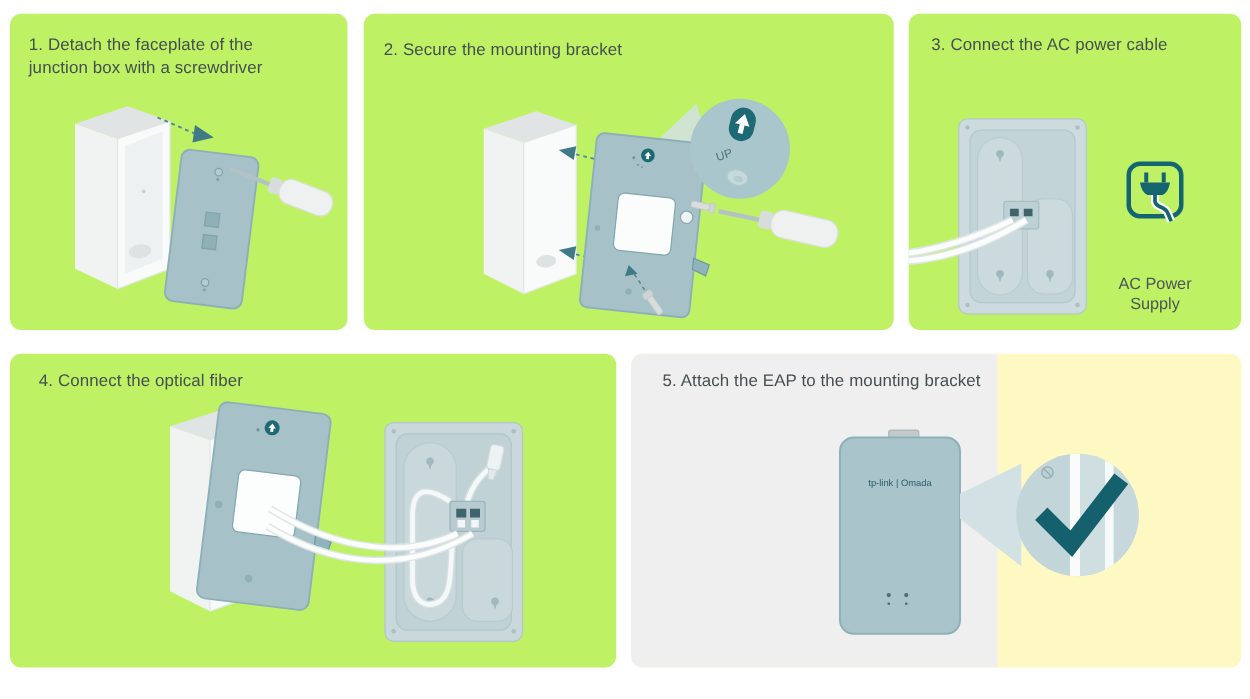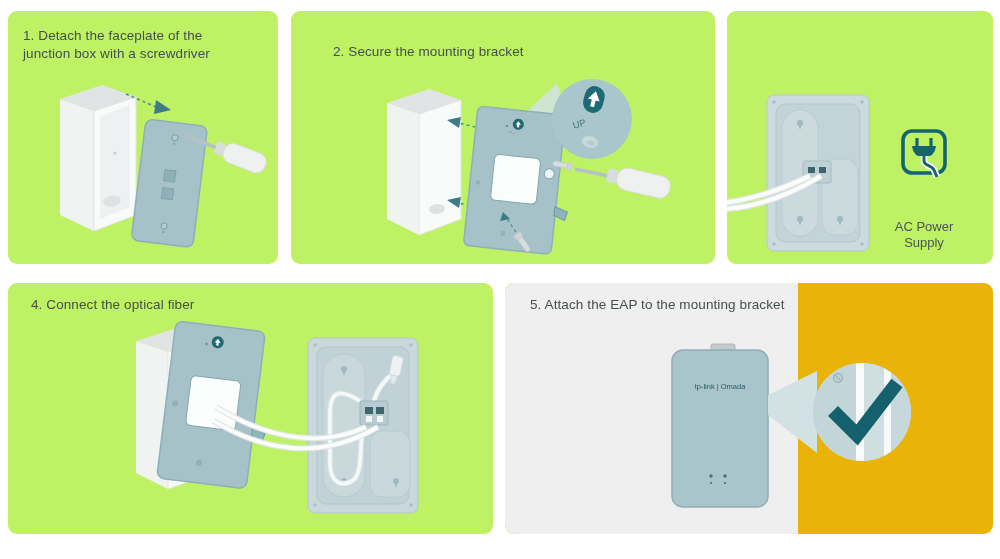--- a/index.html
+++ b/index.html
@@ -2,21 +2,21 @@
 <html><head>
 <meta charset="utf-8">
 <style>
   html,body{margin:0;padding:0;}
   body{
     width:1000px;height:559px;position:relative;overflow:hidden;
     background:#ffffff;
     font-family:"Liberation Sans", sans-serif;
   }
   .panel{position:absolute;background:#bef264;border-radius:9px;}
-  .panel.p5-light{background:#eab308;}
+  .panel.p5-light{background:#fef9c3;}
   .p5-dark{position:absolute;left:0;top:0;width:293px;height:100%;
     background:#efefef;border-radius:9px 0 0 9px;}
   .panel-title{
     position:absolute;color:#454e50;font-size:13.5px;line-height:1.32;
     letter-spacing:.1px;white-space:nowrap;
   }
   .panel-title.wrap{white-space:normal;max-width:214px;}
   .illus{position:absolute;left:0;top:0;width:100%;height:100%;display:block;}
   .caption{
     position:absolute;color:#4c5557;font-size:13px;line-height:1.25;
@@ -59,21 +59,21 @@
       <line x1="176" y1="124" x2="214" y2="139" stroke="#b3c2c5" stroke-width="3.5"></line>
       <g transform="translate(210,130) rotate(21)">
         <rect x="0" y="0" width="9" height="13" rx="2" fill="#d7dddd"></rect>
         <rect x="9" y="-3.5" width="44" height="20" rx="9" fill="#eff1f1" stroke="#dcdfe0" stroke-width="1"></rect>
       </g>
     </g>
   </svg>
 </div>
 
 <div class="panel" style="left:291px;top:11px;width:424px;height:253px;">
-  <div class="panel-title" style="left:16px;top:32px;margin-left:26px;">2. Secure the mounting bracket</div>
+  <div class="panel-title" style="left:16px;top:20px;">2. Secure the mounting bracket</div>
   <svg class="illus" viewBox="0 0 424 253">
 
     <g>
       <polygon points="96,92 138,78 170,89 128,103" fill="#e1e4e4"></polygon>
       <polygon points="96,92 96,208 128,224 128,103" fill="#f1f3f3"></polygon>
       <polygon points="128,103 128,224 170,208 170,89" fill="#f9fafa" stroke="#e3e6e6" stroke-width="1"></polygon>
       <ellipse cx="146" cy="198" rx="8" ry="5" fill="#dde2e2" transform="rotate(-8 146 198)"></ellipse>
     </g>
 
     <g>
@@ -130,20 +130,21 @@
       </g>
       <g transform="translate(299,131) rotate(15)">
         <ellipse cx="0" cy="0" rx="8.5" ry="6" fill="#c6d9dc" stroke="#b2c9cd" stroke-width="1"></ellipse>
         <ellipse cx="1" cy="1" rx="4" ry="2.5" fill="#b5cdd1"></ellipse>
       </g>
     </g>
   </svg>
 </div>
 
 <div class="panel" style="left:727px;top:11px;width:266px;height:253px;">
+  <div class="panel-title" style="left:18px;top:16px;">3. Connect the AC power cable</div>
   <svg class="illus" viewBox="0 0 266 253">
 
     <g>
       <rect x="40" y="84" width="102" height="156" rx="7" fill="#ccdbde" stroke="#b5c9cd" stroke-width="1"></rect>
       <circle cx="47" cy="91" r="1.8" fill="#a9c0c5"></circle>
       <circle cx="135" cy="91" r="1.8" fill="#a9c0c5"></circle>
       <circle cx="47" cy="233" r="1.8" fill="#a9c0c5"></circle>
       <circle cx="135" cy="233" r="1.8" fill="#a9c0c5"></circle>
       <rect x="49" y="93" width="84" height="138" rx="9" fill="#c3d4d8" stroke="#b3c8cc" stroke-width="1"></rect>
       <rect x="55" y="99" width="36" height="126" rx="18" fill="#cbdadd" stroke="#b9cdd1" stroke-width="1"></rect>

